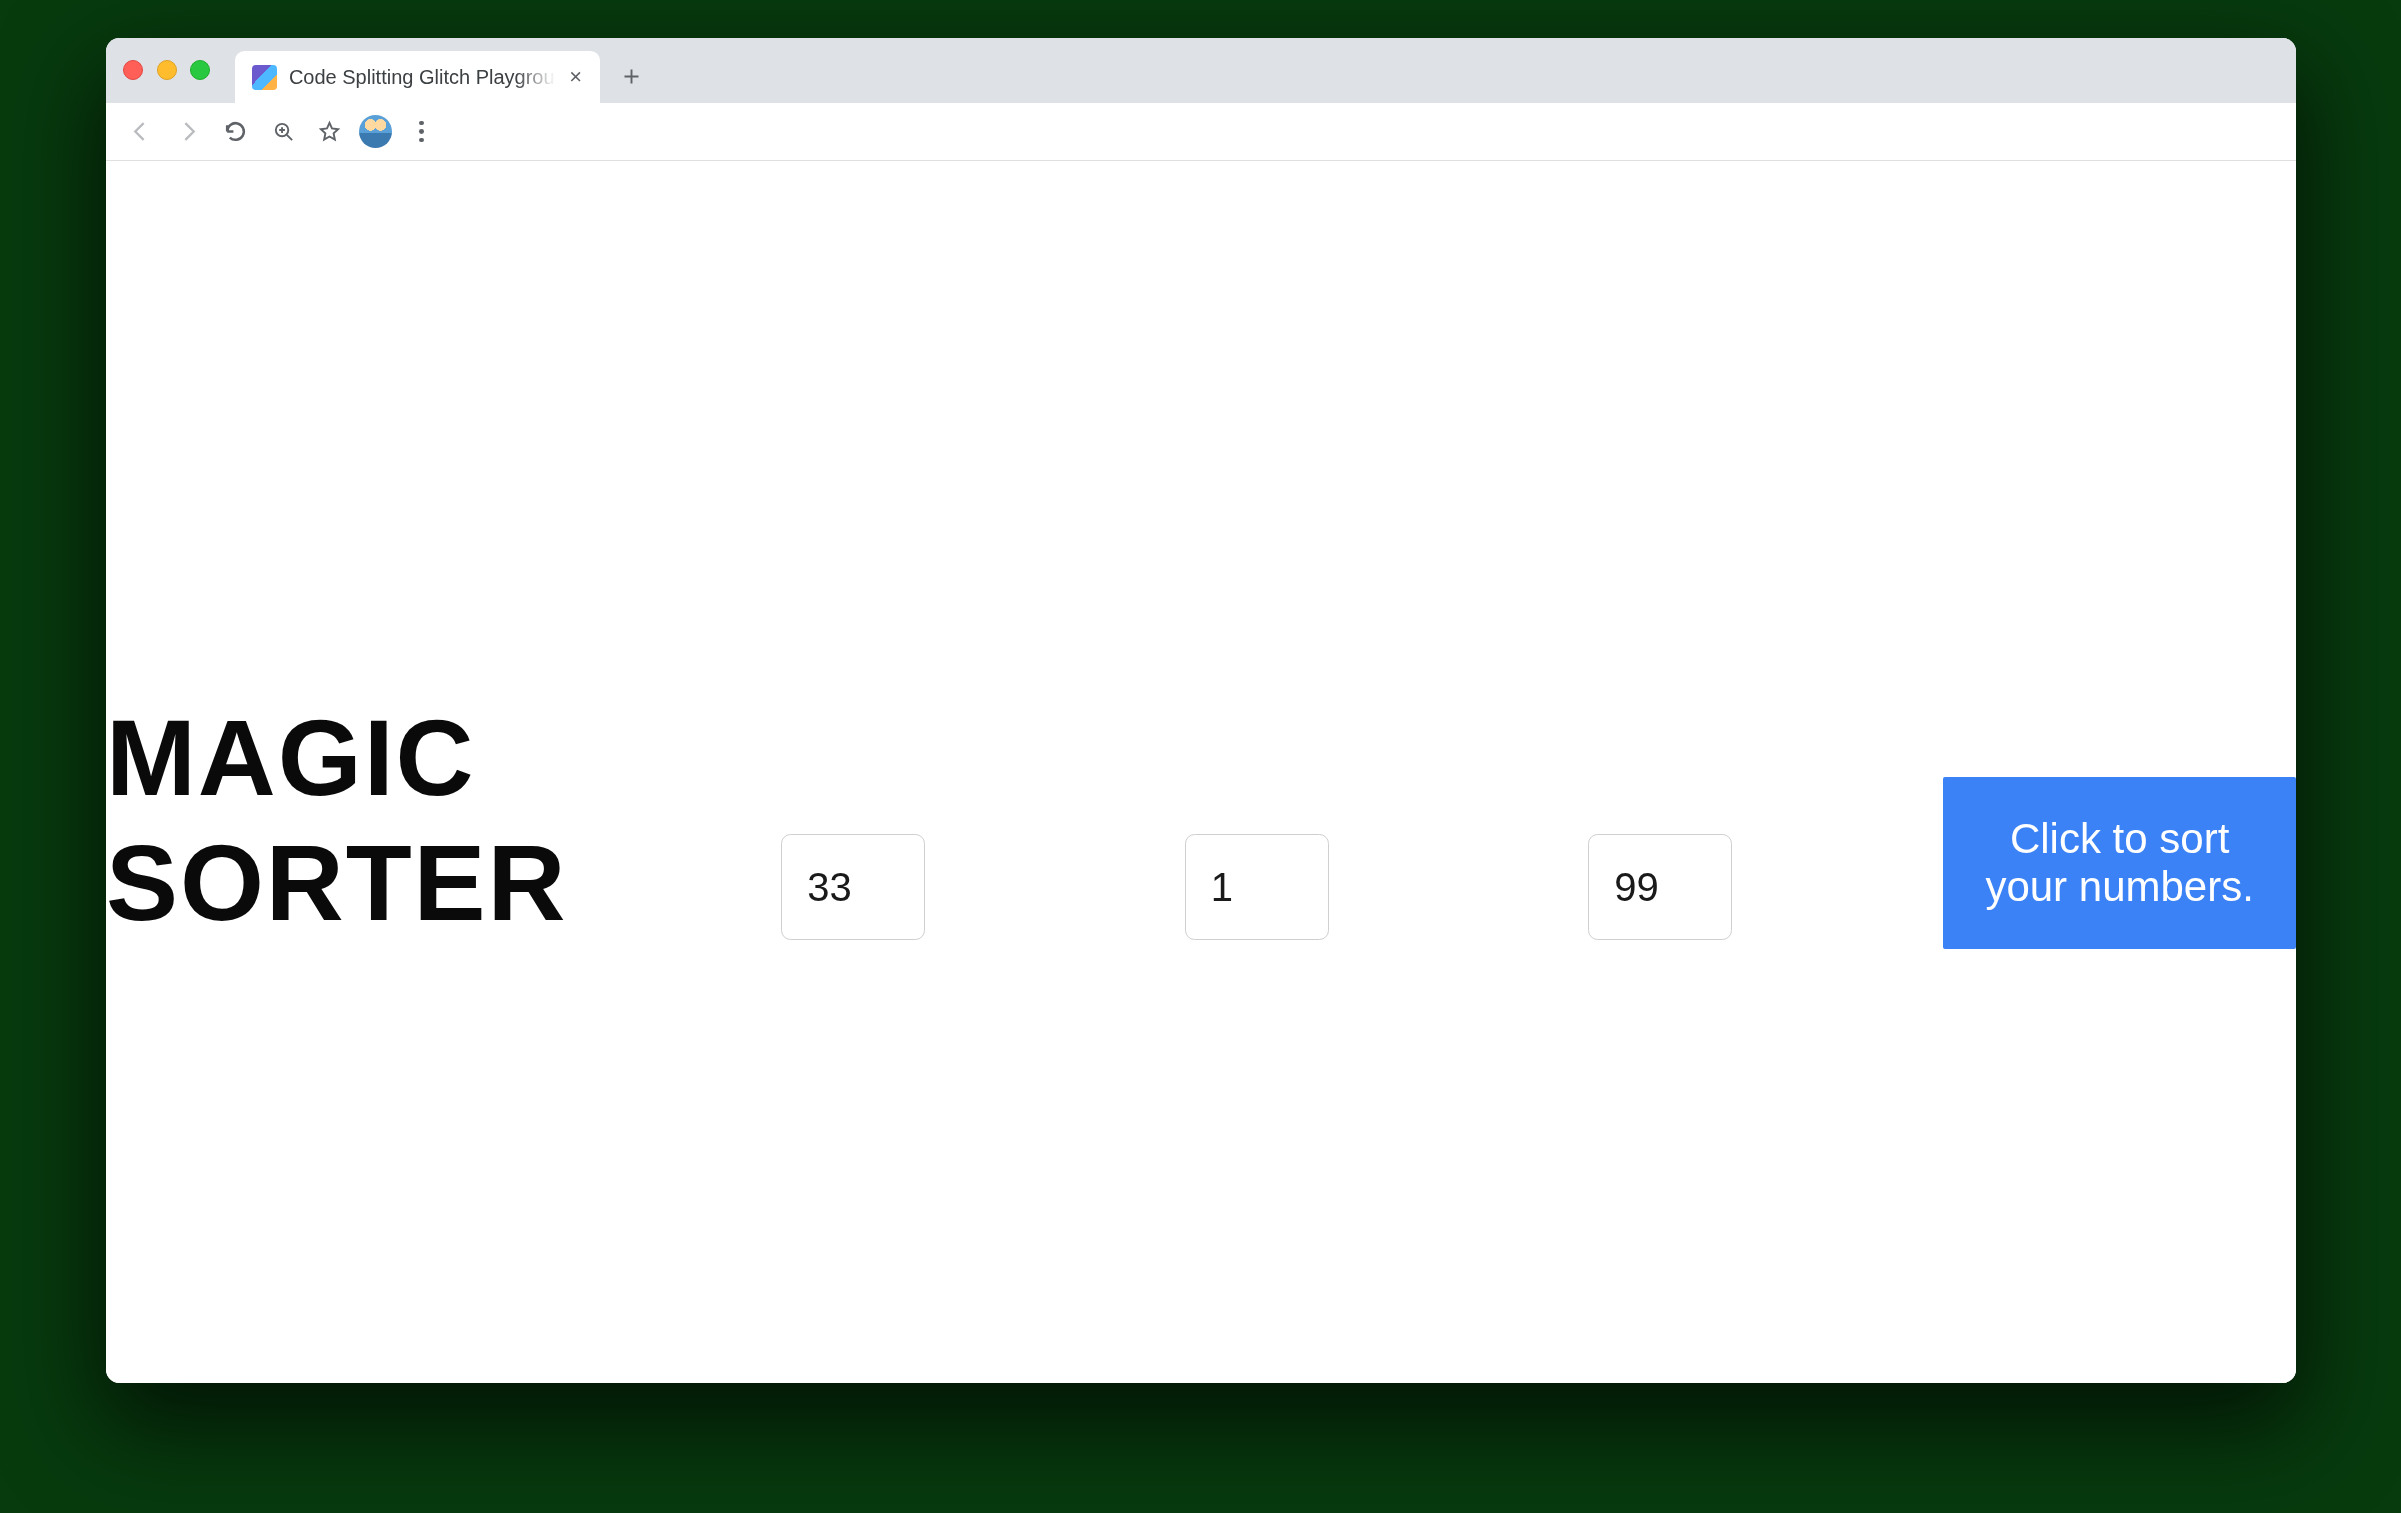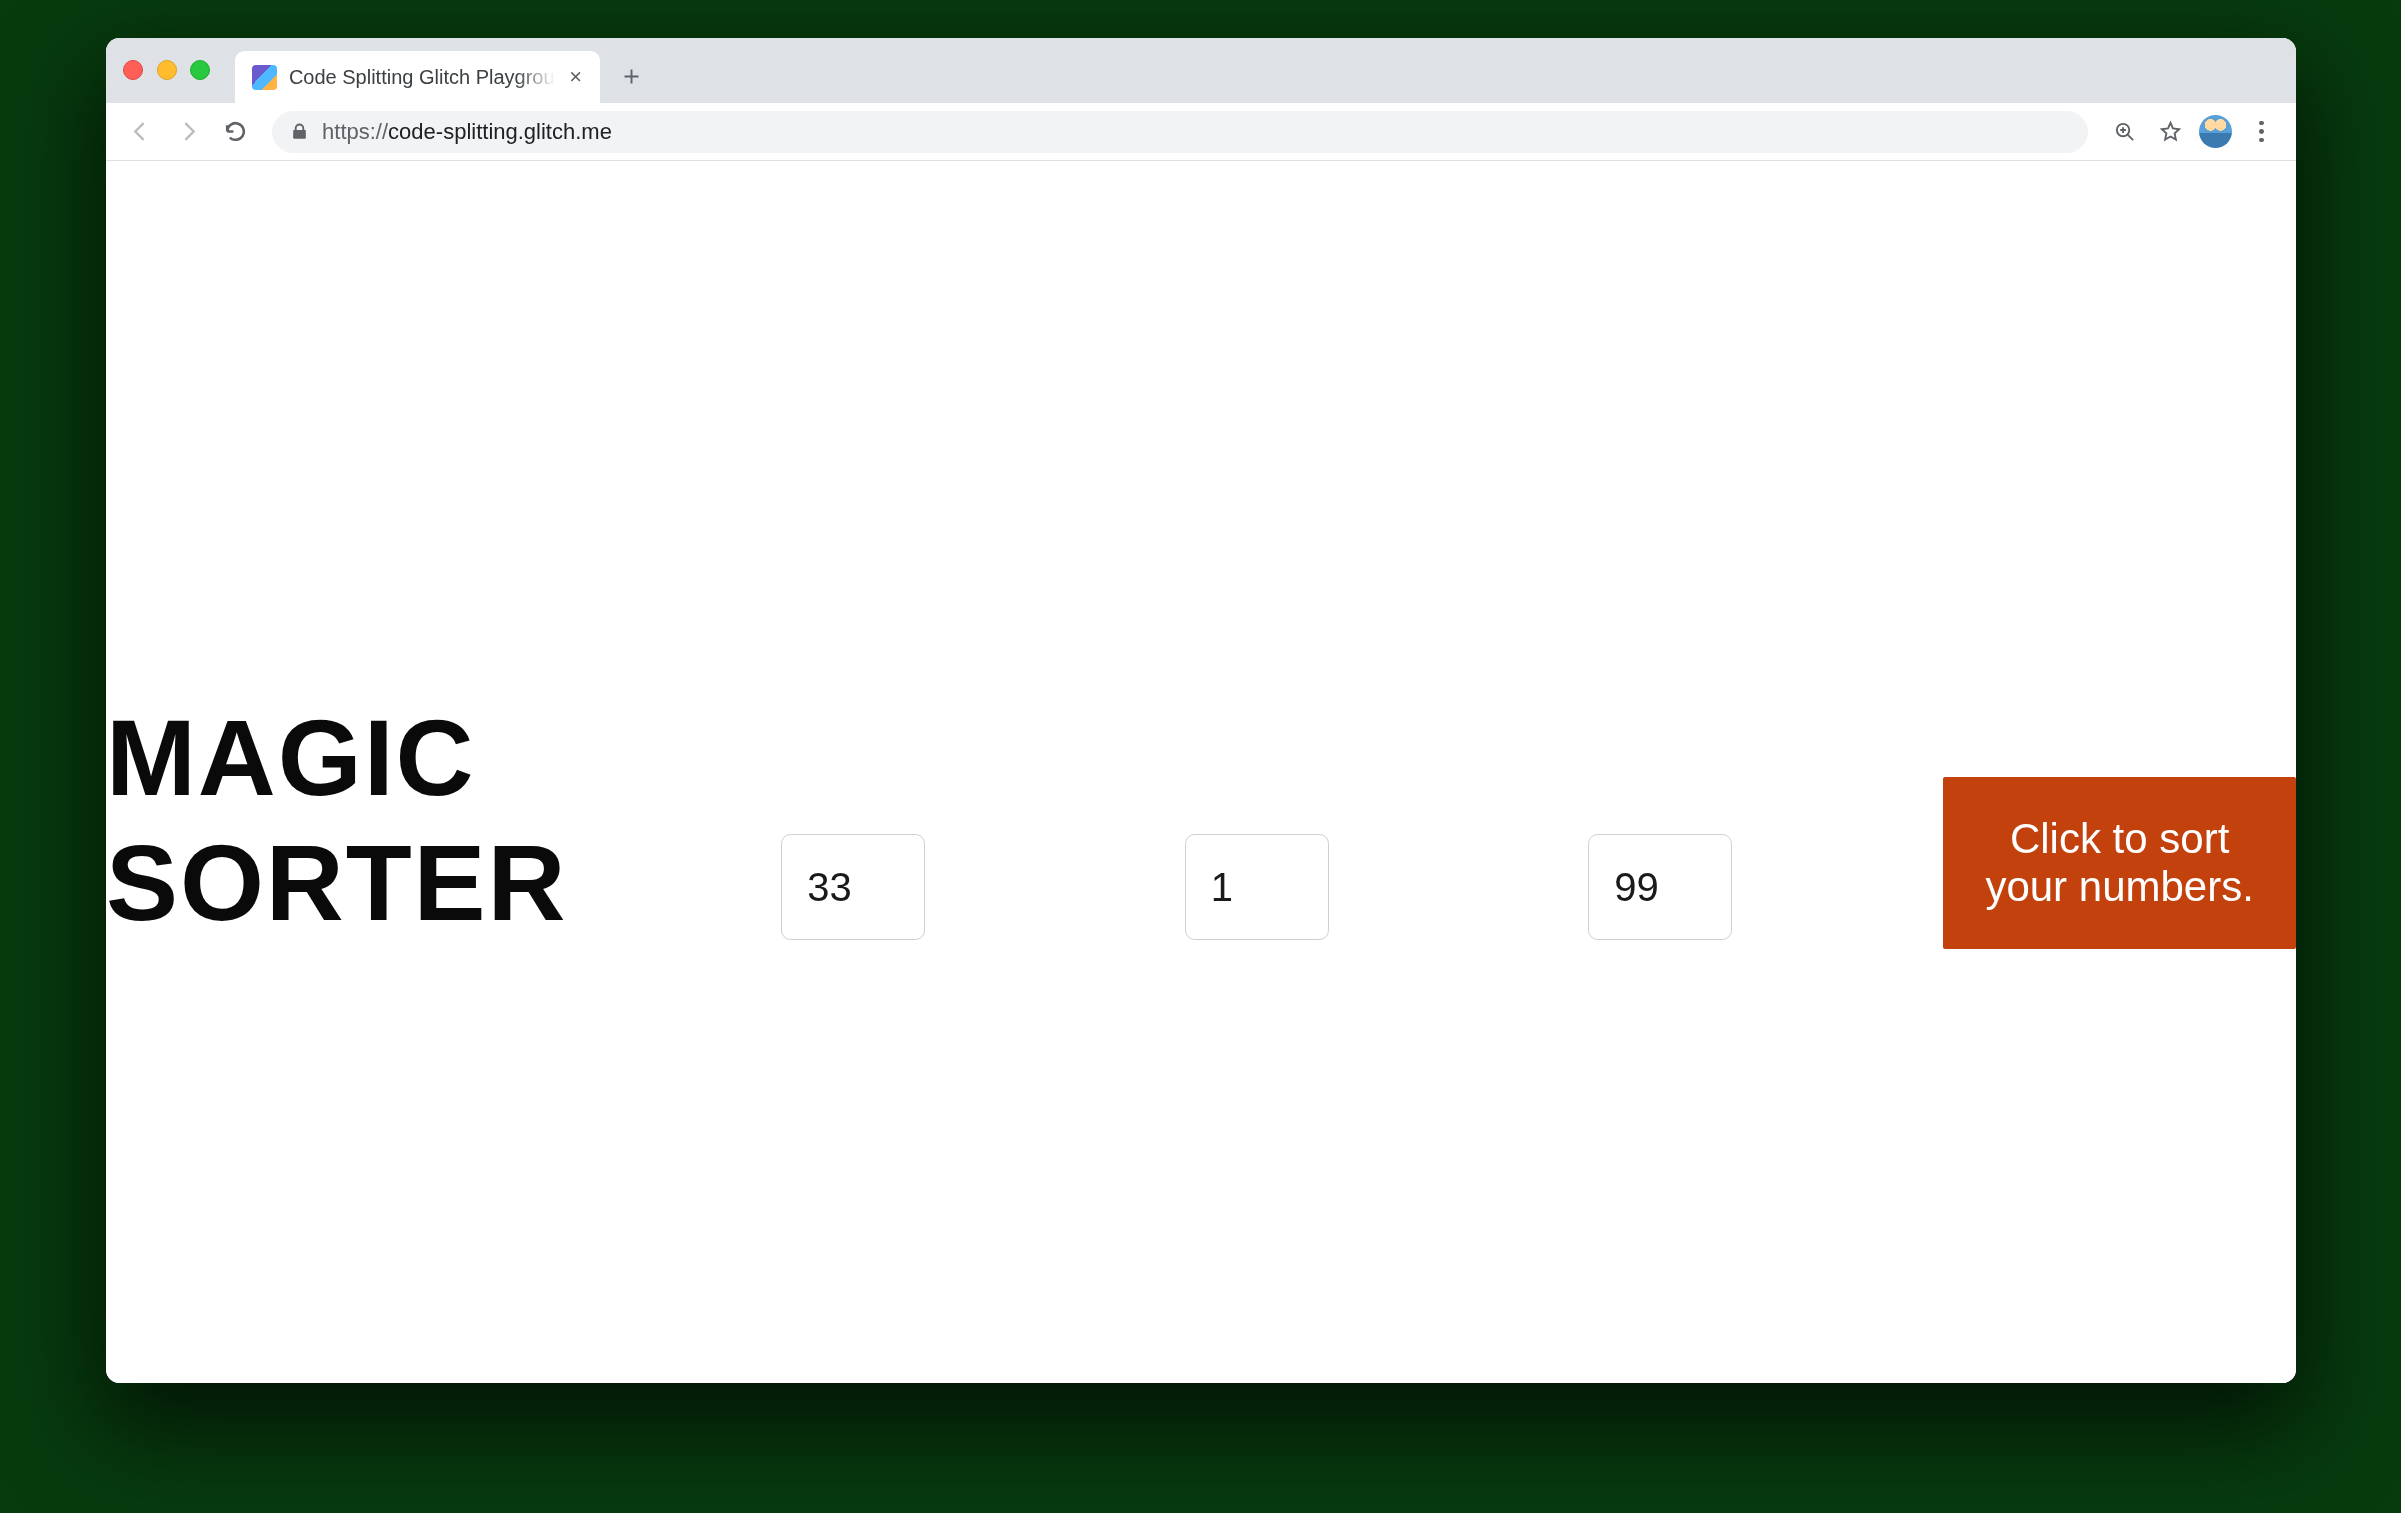--- a/index.html
+++ b/index.html
@@ -217,21 +217,21 @@
       border-radius: 9.6px;
       font-size: 40px;
       text-align: left;
       padding-left: 25px;
       color: #1a1a1a;
       background: #ffffff;
       font-family: inherit;
     }
     .sort-btn {
       margin-top: 86px;
-      background: #c2410c;
+      background: #3b82f6;
       color: #ffffff;
       border: none;
       font-size: 42px;
       padding: 38px 42px;
       cursor: pointer;
       font-family: inherit;
       border-radius: 1.9px;
     }
   </style>
 </head>
@@ -270,28 +270,20 @@
     <div class="nav-btn disabled">
       <svg viewBox="0 0 24 24" fill="none" stroke="currentColor" stroke-width="2.2">
           <path d="M9 4 L17 12 L9 20"></path>
         </svg>
     </div>
     <div class="nav-btn">
       <svg viewBox="0 0 24 24" fill="none" stroke="currentColor" stroke-width="2.4">
           <path d="M4 12 a8 8 0 1 1 2.5 5.8 M4 12 V6 M4 12 H10"></path>
         </svg>
     </div>
-    <div class="address-bar">
-      <span class="lock-icon">
-        <svg viewBox="0 0 24 24" fill="currentColor">
-            <path d="M6 10 V8 a6 6 0 0 1 12 0 V10 h1 a1 1 0 0 1 1 1 v9 a1 1 0 0 1 -1 1 H5 a1 1 0 0 1 -1 -1 v-9 a1 1 0 0 1 1 -1 Z M8.4 10 h7.2 V8 a3.6 3.6 0 0 0 -7.2 0 Z"></path>
-          </svg>
-      </span>
-      <span><span class="url-scheme">https://</span><span class="url-host">code-splitting.glitch.me</span><span class="url-path"></span></span>
-    </div>
     <div class="toolbar-right">
       <div class="toolbar-icon">
         <svg viewBox="0 0 24 24" fill="none" stroke="currentColor" stroke-width="2">
             <circle cx="10.5" cy="10.5" r="6.5"></circle>
             <path d="M15.5 15.5 L21 21 M7.5 10.5 H13.5 M10.5 7.5 V13.5"></path>
           </svg>
       </div>
       <div class="toolbar-icon">
         <svg viewBox="0 0 24 24" fill="none" stroke="currentColor" stroke-width="2">
             <path d="M12 3 L14.6 8.8 L21 9.6 L16.3 14 L17.6 20.4 L12 17.2 L6.4 20.4 L7.7 14 L3 9.6 L9.4 8.8 Z"></path>

